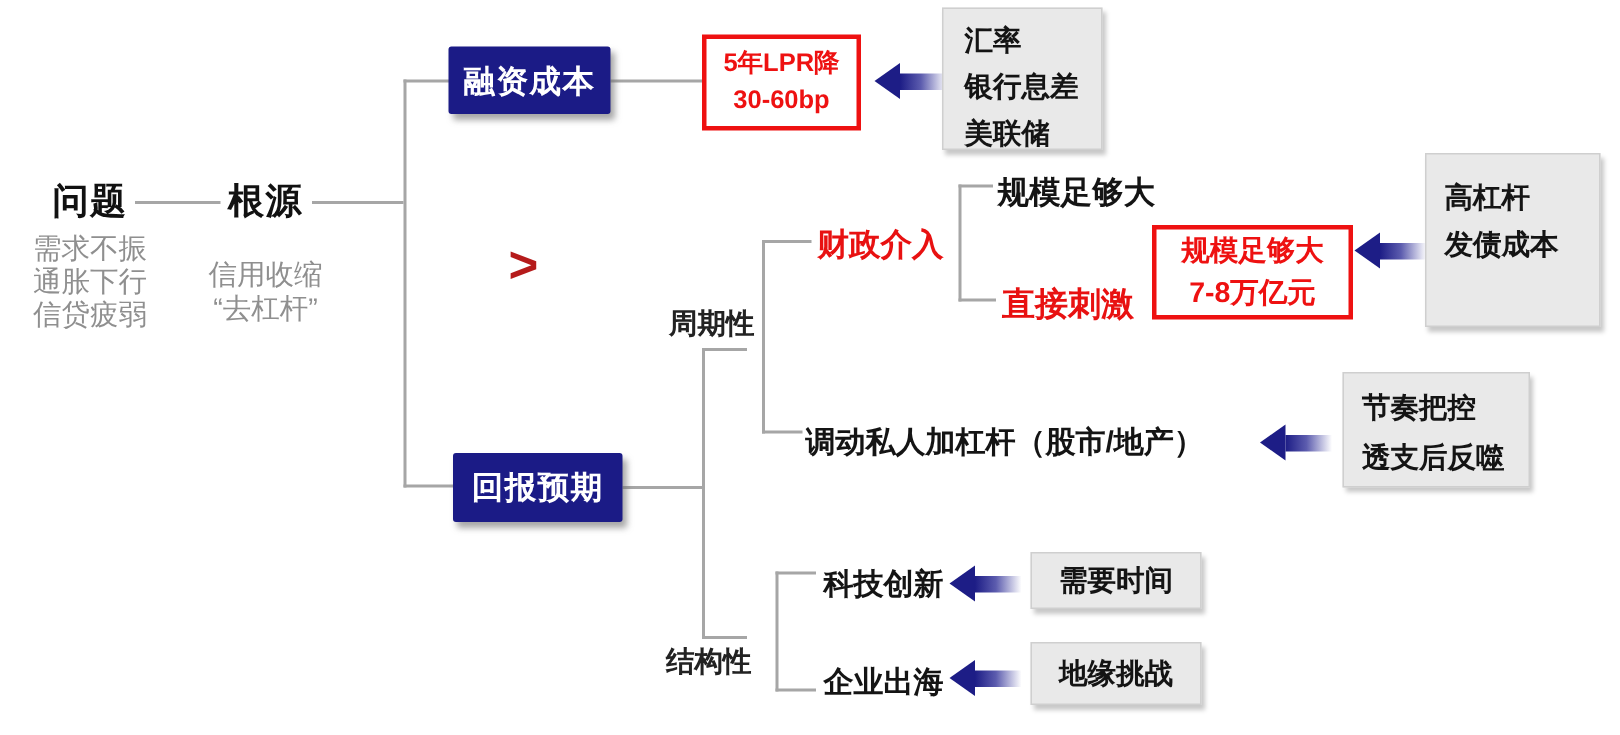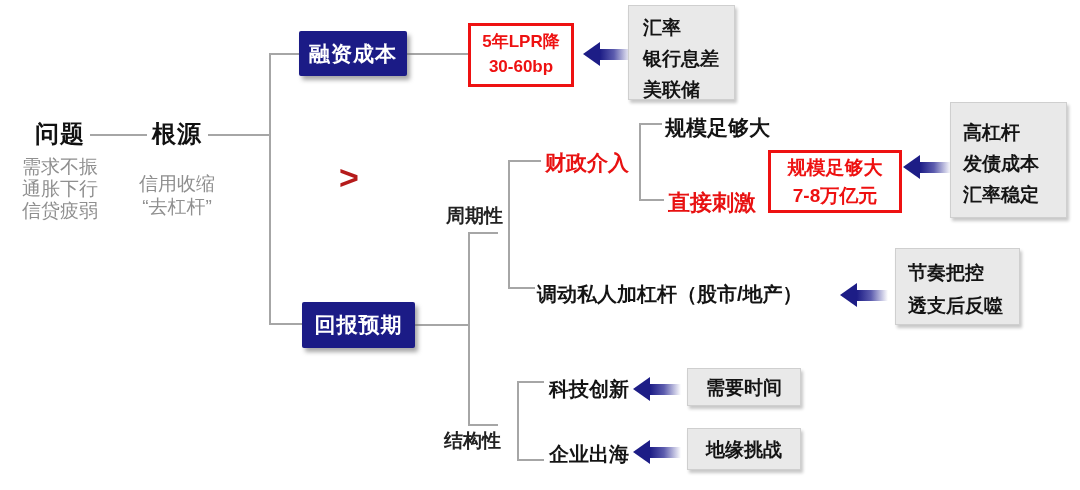--- a/index.html
+++ b/index.html
@@ -144,21 +144,20 @@
 
   <div class="gray-box" style="left:628px;top:5px;width:107px;height:95px;padding:6px 0 0 14px;line-height:31px;">
     <span class="gl">汇率</span>
     <span class="gl">银行息差</span>
     <span class="gl">美联储</span>
   </div>
 
   <div class="gray-box" style="left:950px;top:102px;width:117px;height:116px;padding:14px 0 0 12px;line-height:31px;">
     <span class="gl">高杠杆</span>
     <span class="gl">发债成本</span>
-    <span class="gl">汇率稳定</span>
   </div>
 
   <div class="gray-box" style="left:895px;top:248px;width:125px;height:77px;padding:7px 0 0 12px;line-height:33px;">
     <span class="gl">节奏把控</span>
     <span class="gl">透支后反噬</span>
   </div>
 
   <div class="gray-box" style="left:687px;top:368px;width:114px;height:38px;text-align:center;line-height:38px;">
     <span>需要时间</span>
   </div>

